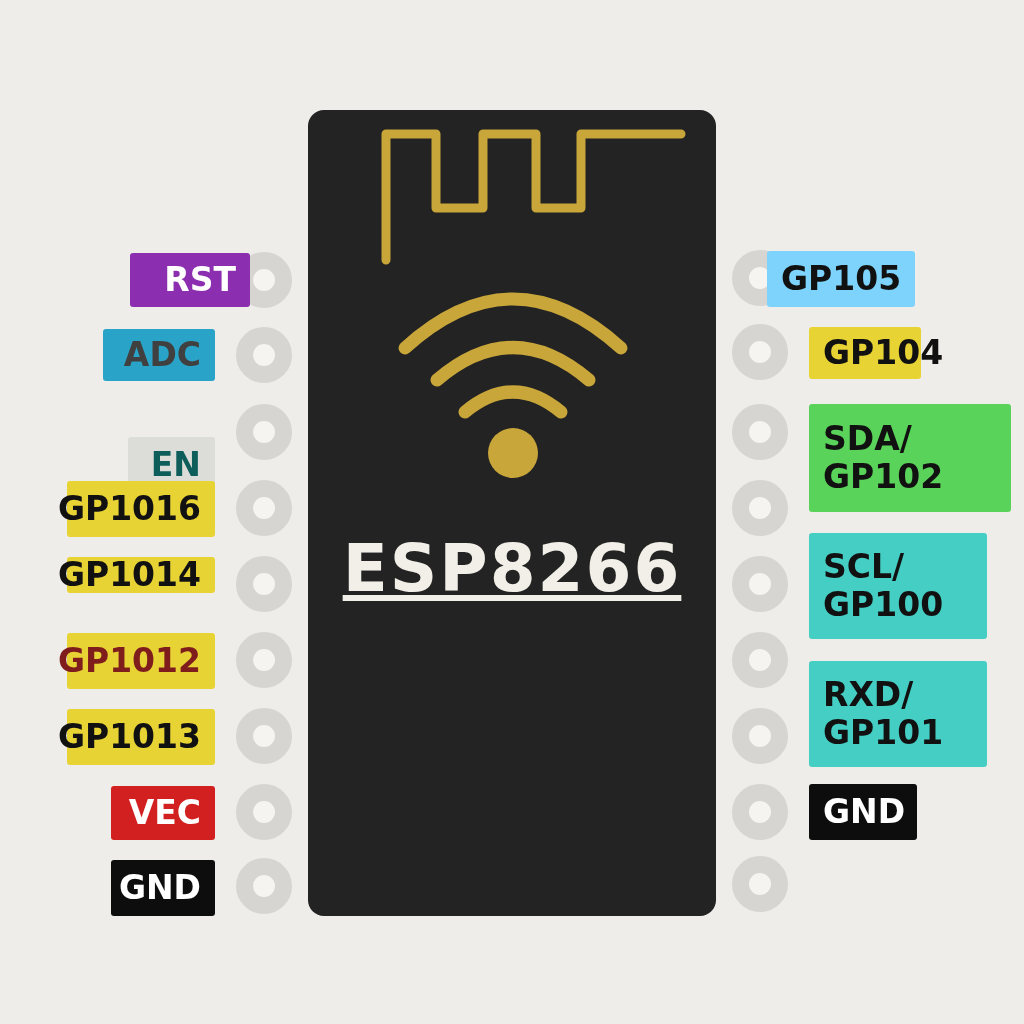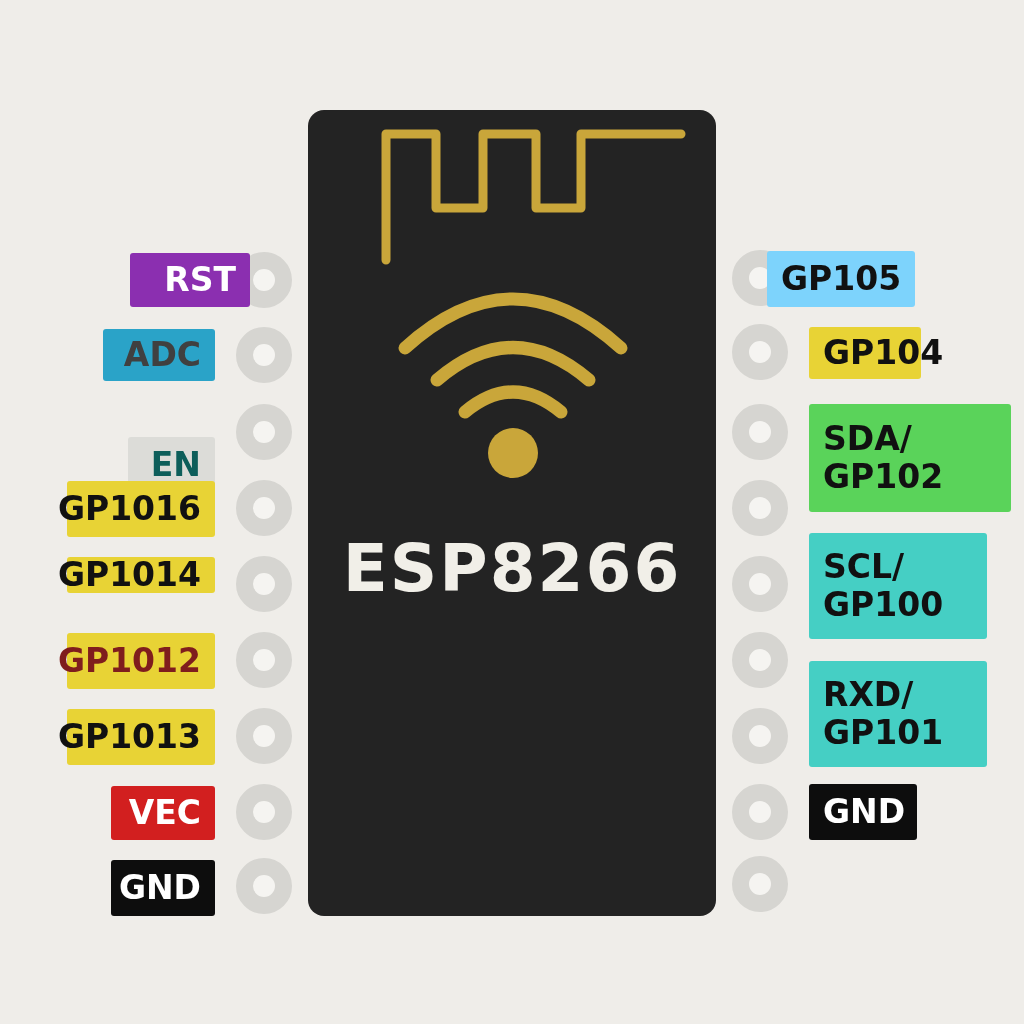--- a/index.html
+++ b/index.html
@@ -1,19 +1,19 @@
 <!DOCTYPE html>
 <html><head>
 <meta charset="utf-8">
 <style>
   html,body{margin:0;padding:0;}
   body{width:1024px;height:1024px;background:#efede9;position:relative;overflow:hidden;font-family:"DejaVu Sans","Liberation Sans",sans-serif;}
   .board{position:absolute;left:308px;top:110px;width:408px;height:806px;background:#232323;border-radius:16px;}
   .board svg{position:absolute;left:0;top:0;}
-  .chip-name{position:absolute;left:0;width:408px;top:420px;text-align:center;color:#f1efe8;font-size:66px;font-weight:bold;letter-spacing:2px;}
+  .chip-name{position:absolute;left:0;width:408px;top:420px;text-align:center;color:#f1efe8;font-size:66px;font-weight:bold;letter-spacing:2px;text-decoration:underline;}
   .pad{position:absolute;width:56px;height:56px;border-radius:50%;box-sizing:border-box;border:17px solid #d6d5d1;background:#f5f4f1;}
   .label{position:absolute;box-sizing:border-box;font-weight:bold;font-size:33px;display:flex;align-items:center;border-radius:3px;padding:0 14px;line-height:1.15;}
   .label.left{justify-content:flex-end;}
   .label.right{justify-content:flex-start;}
 </style>
 </head>
 <body>
 
 <div class="board">
   <svg width="408" height="806">

